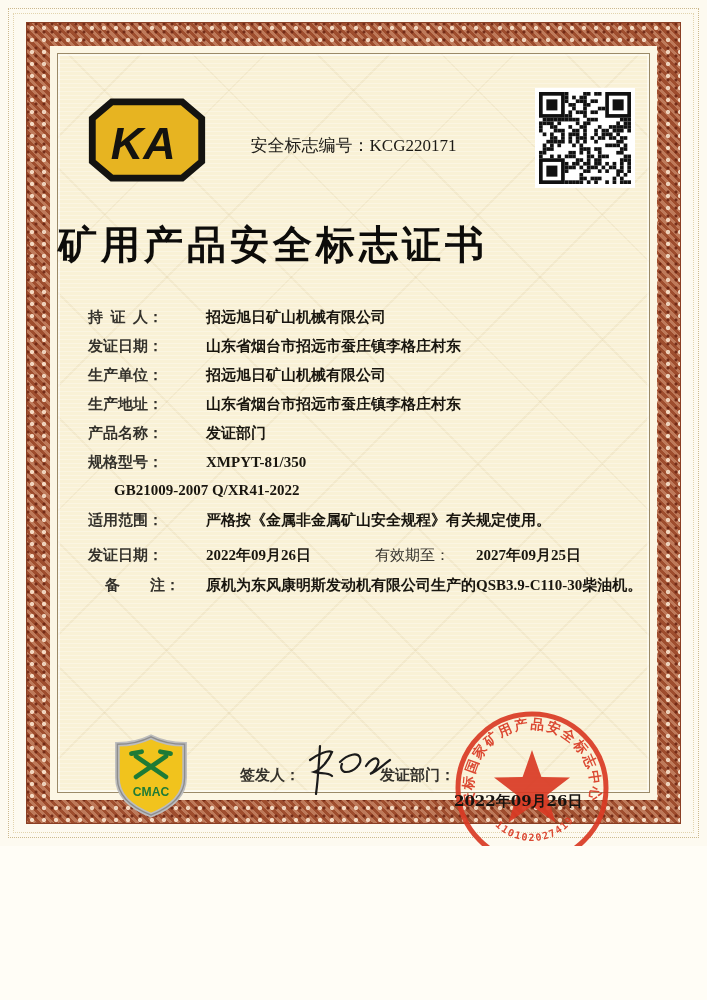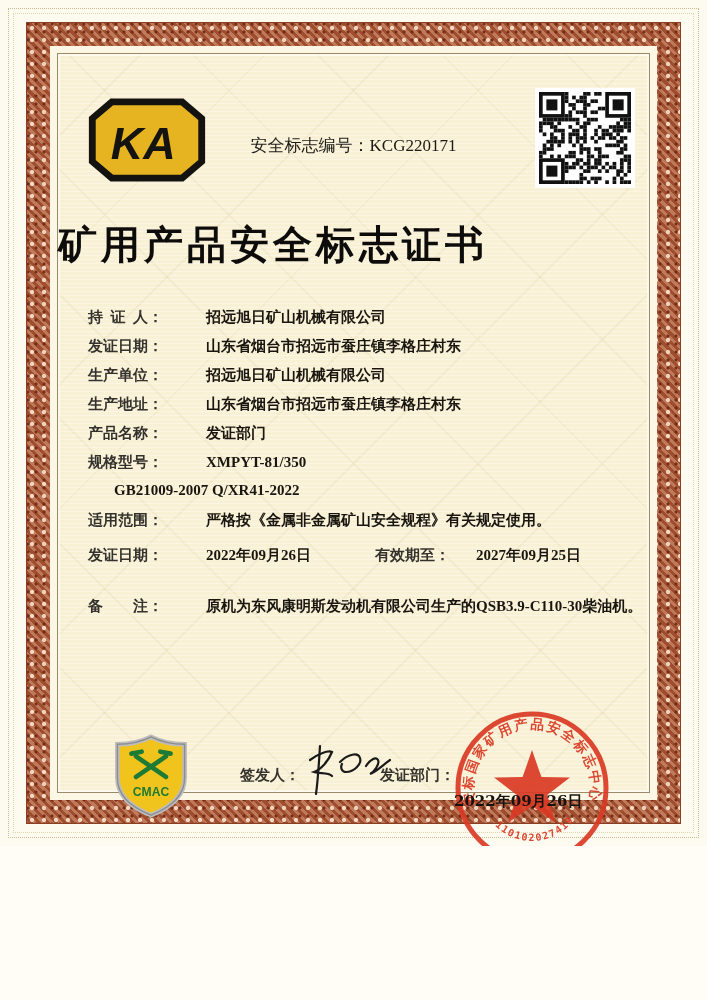--- a/index.html
+++ b/index.html
@@ -36,22 +36,22 @@
   .title{margin-top:14px;text-align:left;font-family:"Liberation Serif","DejaVu Serif",serif;
         font-weight:900;font-size:39px;letter-spacing:4px;color:#0d0c0a;}
   
   .fields{margin-top:36px;padding:0 30px;}
   .row{display:flex;align-items:baseline;height:29px;font-size:15px;}
   .row .lbl{flex:0 0 auto;min-width:92px;font-weight:bold;color:#34322c;white-space:pre;}
   .row .val{margin-left:26px;font-family:Liberation Serif, serif;font-weight:600;color:#19160f;white-space:nowrap;}
   .row.wide .lbl{min-width:0;}
   .row.wide .val{}
   .row.dates{margin-top:6px;height:30px;}
-  .row.dates .val2lbl{margin-left:64px;font-weight:bold;color:#34322c;}
-  .row.remark{margin-top:21px;}
+  .row.dates .val2lbl{margin-left:64px;font-weight:normal;color:#34322c;}
+  .row.remark{margin-top:0;text-align:right;}
   
   .decl{margin:37px 26px 0 26px;text-indent:2em;font-size:15px;line-height:23px;
         font-family:"DejaVu Serif","Liberation Serif",serif;font-weight:600;color:#17140e;letter-spacing:.4px;}
   
   .bottom{position:absolute;left:0;right:0;top:650px;height:238px;}
   .cmac{position:absolute;left:55px;top:30px;width:76px;height:84px;}
   .signer-lbl,.dept-lbl{position:absolute;top:62px;font-size:15px;font-weight:bold;color:#34322c;}
   .signer-lbl{left:182px;}
   .dept-lbl{left:322px;}
   .sig{position:absolute;left:246px;top:32px;width:92px;height:68px;}

